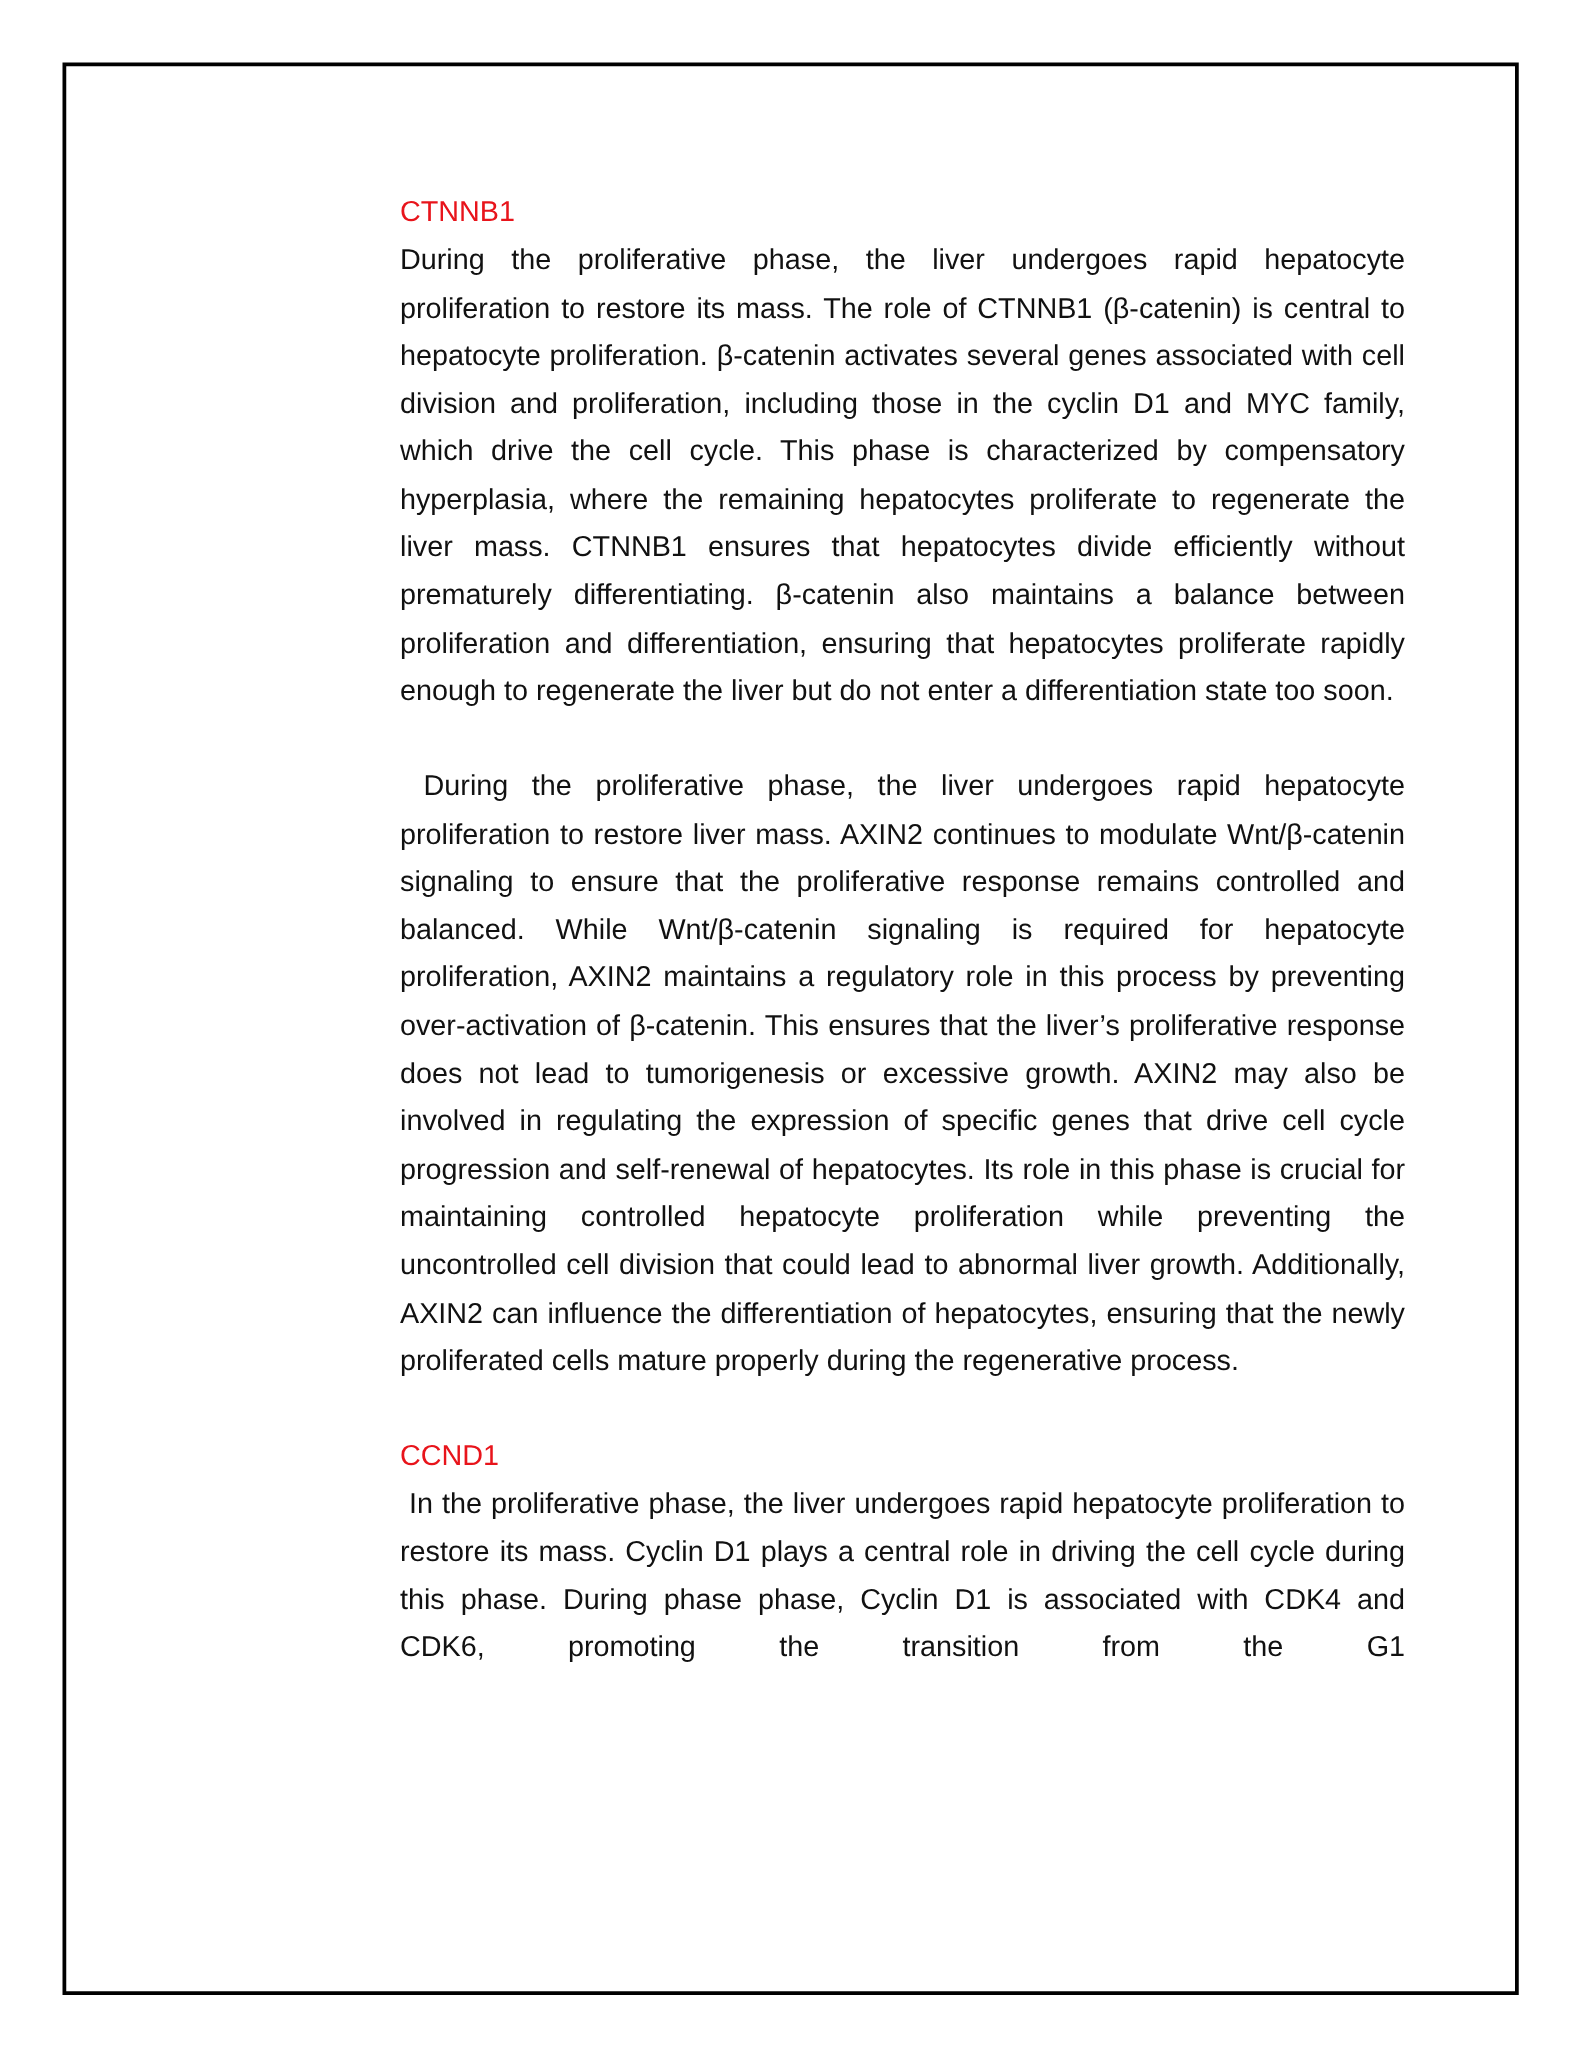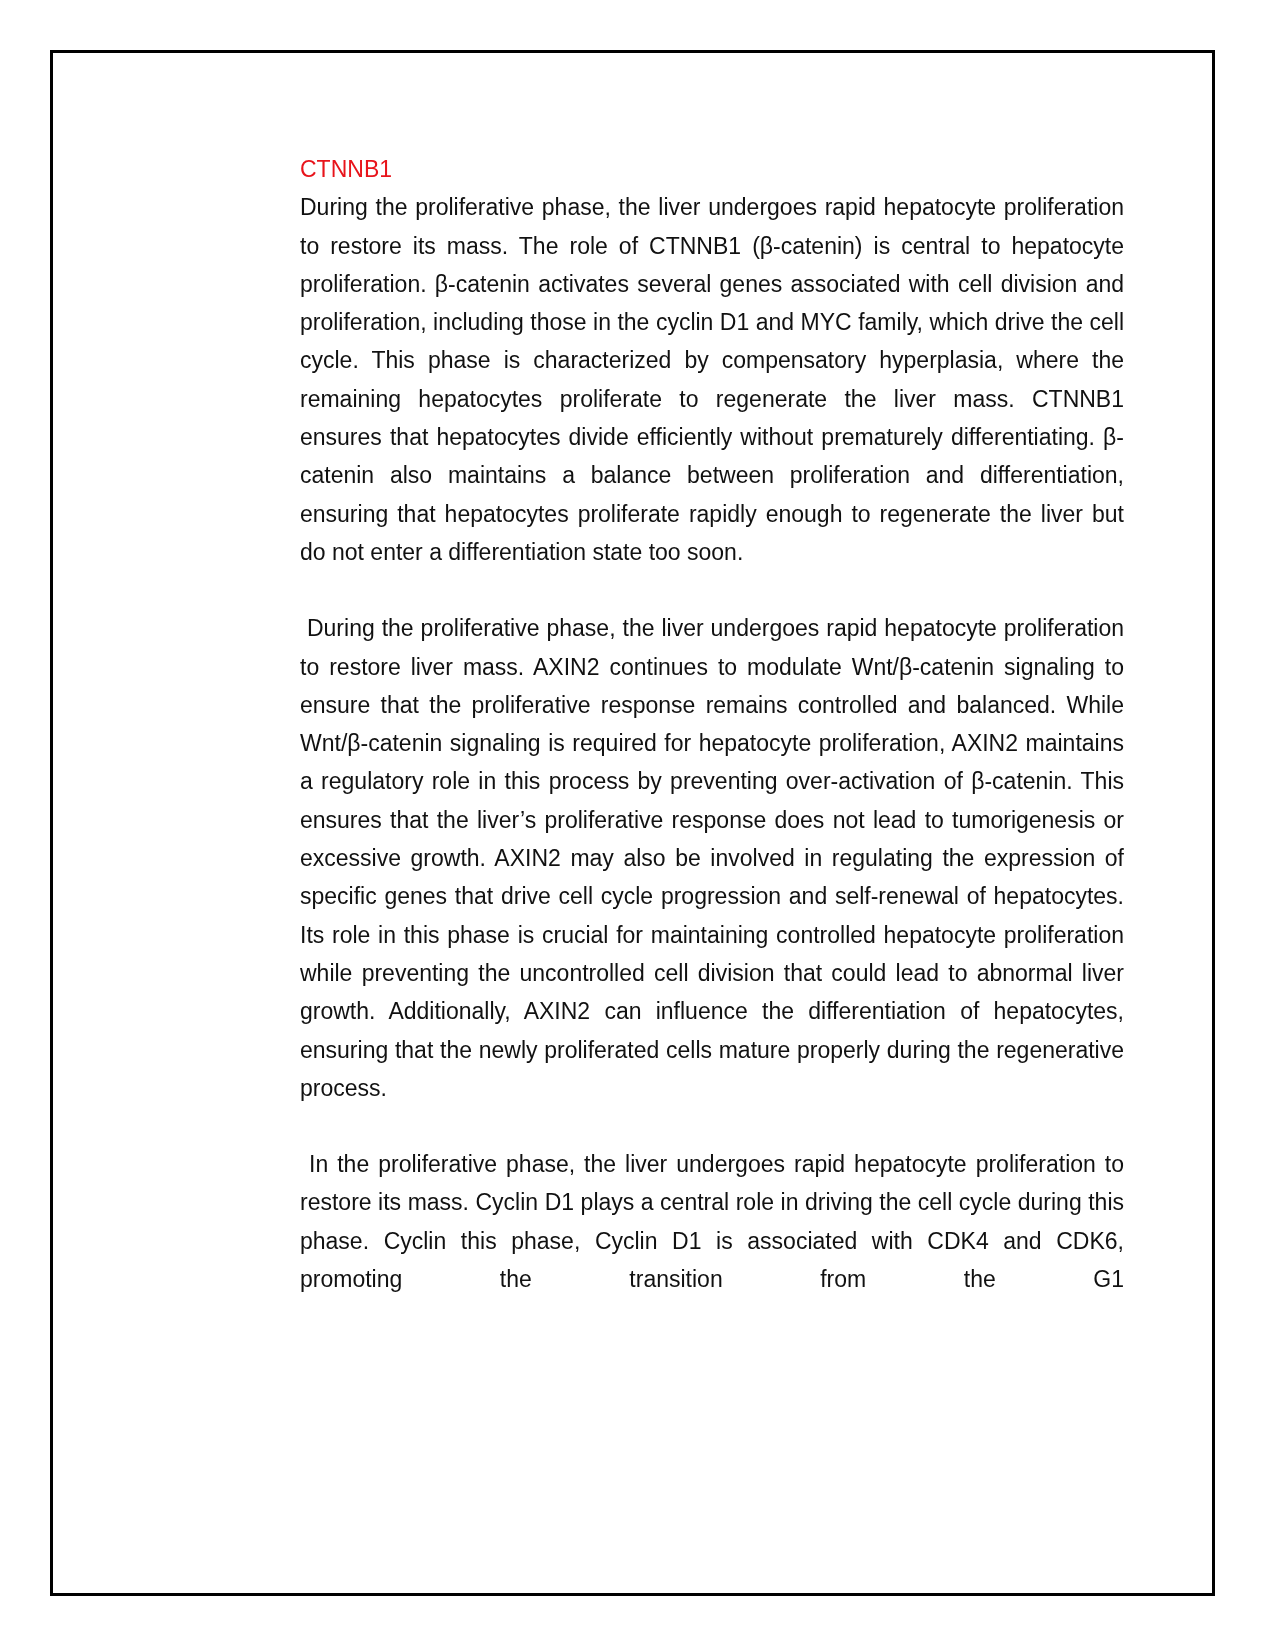--- a/index.html
+++ b/index.html
@@ -6,33 +6,34 @@
   body { width: 1275px; height: 1650px; position: relative; overflow: hidden; }
   .page-border {
     position: absolute; left: 50px; top: 50px; width: 1165px; height: 1546px;
     border: 3px solid #000000; box-sizing: border-box;
   }
   .content {
     position: absolute; left: 300px; top: 150px; width: 824px;
     font-family: "Liberation Sans", sans-serif; font-size: 23px; line-height: 38.3px;
     color: #111111;
   }
-  .section { margin-bottom: 38px; }
+  .section { margin-bottom: 38px; margin-left: 20px; }
   .heading { color: #e8141b; font-size: 23px; line-height: 38.3px; }
   .para { text-align: justify; text-align-last: left; margin: 0; }
 </style>
 </head>
 <body>
 
 <div class="page-border"></div>
 
 <div class="content">
   <div class="section">
     <div class="heading">CTNNB1</div>
     <p class="para">During the proliferative phase, the liver undergoes rapid hepatocyte proliferation to restore its mass. The role of CTNNB1 (β-catenin) is central to hepatocyte proliferation. β-catenin activates several genes associated with cell division and proliferation, including those in the cyclin D1 and MYC family, which drive the cell cycle. This phase is characterized by compensatory hyperplasia, where the remaining hepatocytes proliferate to regenerate the liver mass. CTNNB1 ensures that hepatocytes divide efficiently without prematurely differentiating. β-catenin also maintains a balance between proliferation and differentiation, ensuring that hepatocytes proliferate rapidly enough to regenerate the liver but do not enter a differentiation state too soon.</p>
   </div>
   <div class="section">
     <p class="para" style="white-space: pre-wrap;"> During the proliferative phase, the liver undergoes rapid hepatocyte proliferation to restore liver mass. AXIN2 continues to modulate Wnt/β-catenin signaling to ensure that the proliferative response remains controlled and balanced. While Wnt/β-catenin signaling is required for hepatocyte proliferation, AXIN2 maintains a regulatory role in this process by preventing over-activation of β-catenin. This ensures that the liver’s proliferative response does not lead to tumorigenesis or excessive growth. AXIN2 may also be involved in regulating the expression of specific genes that drive cell cycle progression and self-renewal of hepatocytes. Its role in this phase is crucial for maintaining controlled hepatocyte proliferation while preventing the uncontrolled cell division that could lead to abnormal liver growth. Additionally, AXIN2 can influence the differentiation of hepatocytes, ensuring that the newly proliferated cells mature properly during the regenerative process.</p>
   </div>
   <div class="section">
-    <p class="para" style="white-space: pre-wrap; text-align-last: justify;"> In the proliferative phase, the liver undergoes rapid hepatocyte proliferation to restore its mass. Cyclin D1 plays a central role in driving the cell cycle during this phase. Cyclin this phase, Cyclin D1 is associated with CDK4 and CDK6, promoting the transition from the G1</p>
+    <div class="heading">CCND1</div>
+    <p class="para" style="white-space: pre-wrap; text-align-last: justify;"> In the proliferative phase, the liver undergoes rapid hepatocyte proliferation to restore its mass. Cyclin D1 plays a central role in driving the cell cycle during this phase. During phase phase, Cyclin D1 is associated with CDK4 and CDK6, promoting the transition from the G1</p>
   </div>
 </div>
 
 </body></html>

